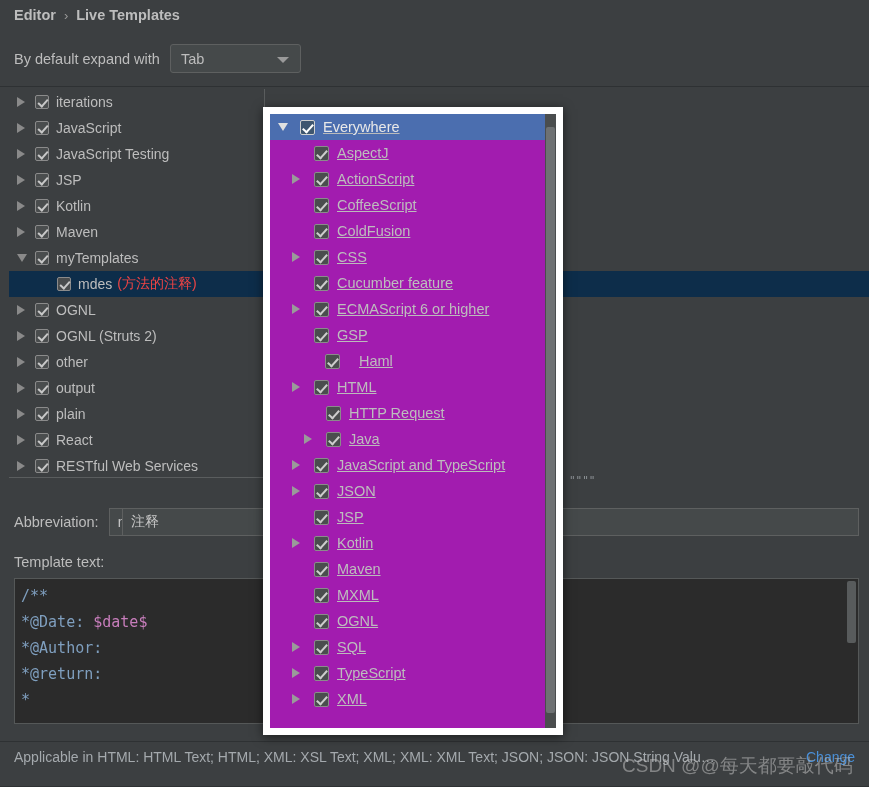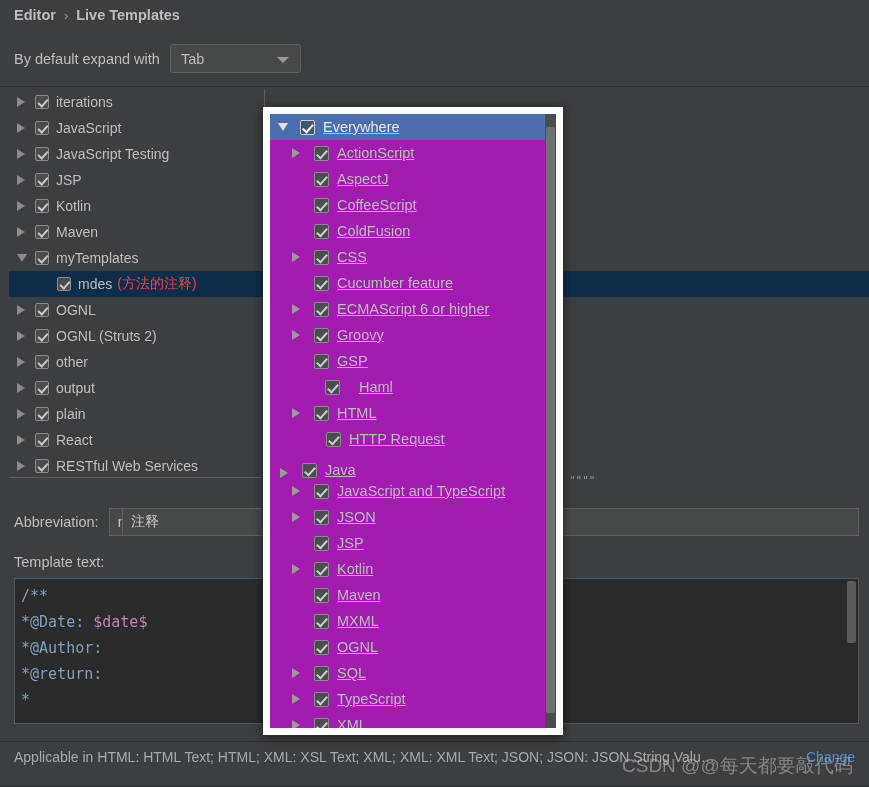--- a/index.html
+++ b/index.html
@@ -435,34 +435,34 @@
   <div class="popup">
     <div class="popup-inner" id="popupInner">
         <div class="p-row header">
           <span class="p-tw">
             <span class="tri-d"></span>
           </span>
           <span class="p-cb"></span>
           <span>Everywhere</span>
         </div>
         <div class="p-row" style="padding-left: 22px;">
+          <span class="p-tw"></span>
+          <span class="p-cb"></span>
+          <span>AspectJ</span>
+        </div>
+        <div class="p-row" style="padding-left: 22px;">
           <span class="p-tw">
             <span class="tri-r"></span>
           </span>
           <span class="p-cb"></span>
           <span>ActionScript</span>
         </div>
         <div class="p-row" style="padding-left: 22px;">
           <span class="p-tw"></span>
           <span class="p-cb"></span>
-          <span>AspectJ</span>
-        </div>
-        <div class="p-row" style="padding-left: 22px;">
-          <span class="p-tw"></span>
-          <span class="p-cb"></span>
           <span>CoffeeScript</span>
         </div>
         <div class="p-row" style="padding-left: 22px;">
           <span class="p-tw"></span>
           <span class="p-cb"></span>
           <span>ColdFusion</span>
         </div>
         <div class="p-row" style="padding-left: 22px;">
           <span class="p-tw">
             <span class="tri-r"></span>
@@ -476,27 +476,20 @@
           <span>Cucumber feature</span>
         </div>
         <div class="p-row" style="padding-left: 22px;">
           <span class="p-tw">
             <span class="tri-r"></span>
           </span>
           <span class="p-cb"></span>
           <span>ECMAScript 6 or higher</span>
         </div>
         <div class="p-row" style="padding-left: 22px;">
-          <span class="p-tw">
-            <span class="tri-r"></span>
-          </span>
-          <span class="p-cb"></span>
-          <span>Groovy</span>
-        </div>
-        <div class="p-row" style="padding-left: 22px;">
           <span class="p-tw"></span>
           <span class="p-cb"></span>
           <span>GSP</span>
         </div>
         <div class="p-row" style="padding-left: 22px; gap: 11px;">
           <span class="p-tw"></span>
           <span class="p-cb"></span>
           <span>Haml</span>
         </div>
         <div class="p-row" style="padding-left: 22px;">
@@ -504,21 +497,21 @@
             <span class="tri-r"></span>
           </span>
           <span class="p-cb"></span>
           <span>HTML</span>
         </div>
         <div class="p-row" style="padding-left: 34px;">
           <span class="p-tw"></span>
           <span class="p-cb"></span>
           <span>HTTP Request</span>
         </div>
-        <div class="p-row" style="padding-left: 10px; align-items: flex-end;">
+        <div class="p-row" style="padding-left: 34px;">
           <span class="p-tw">
             <span class="tri-r"></span>
           </span>
           <span class="p-cb"></span>
           <span>Java</span>
         </div>
         <div class="p-row" style="padding-left: 22px;">
           <span class="p-tw">
             <span class="tri-r"></span>
           </span>

